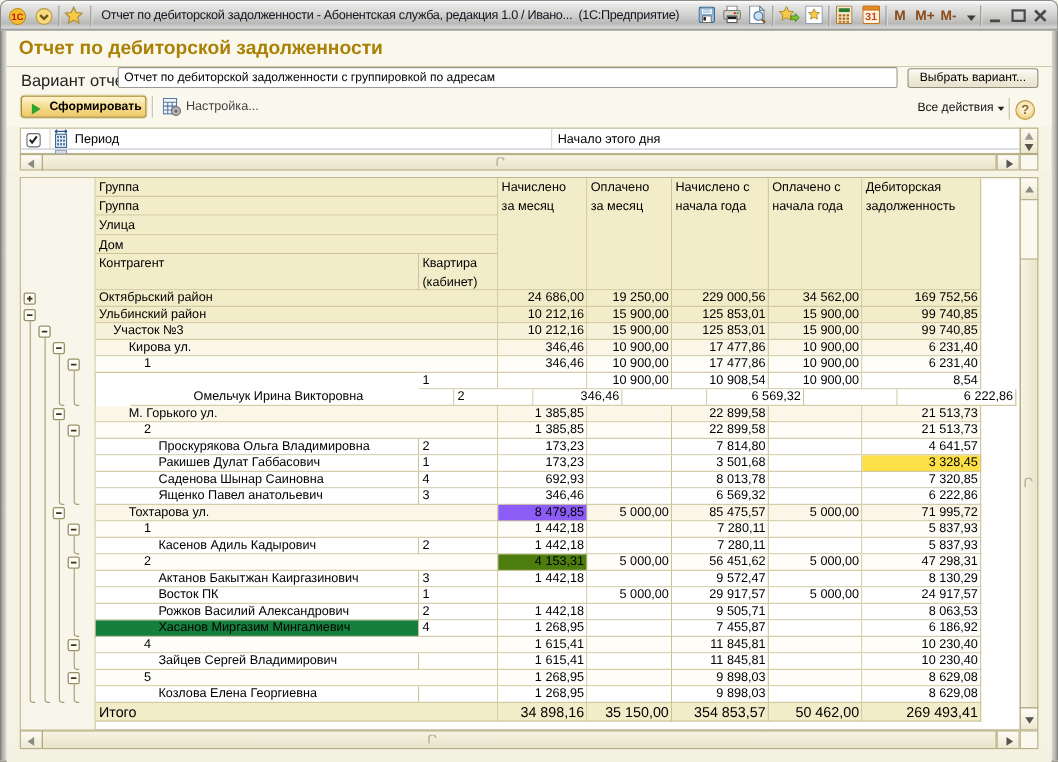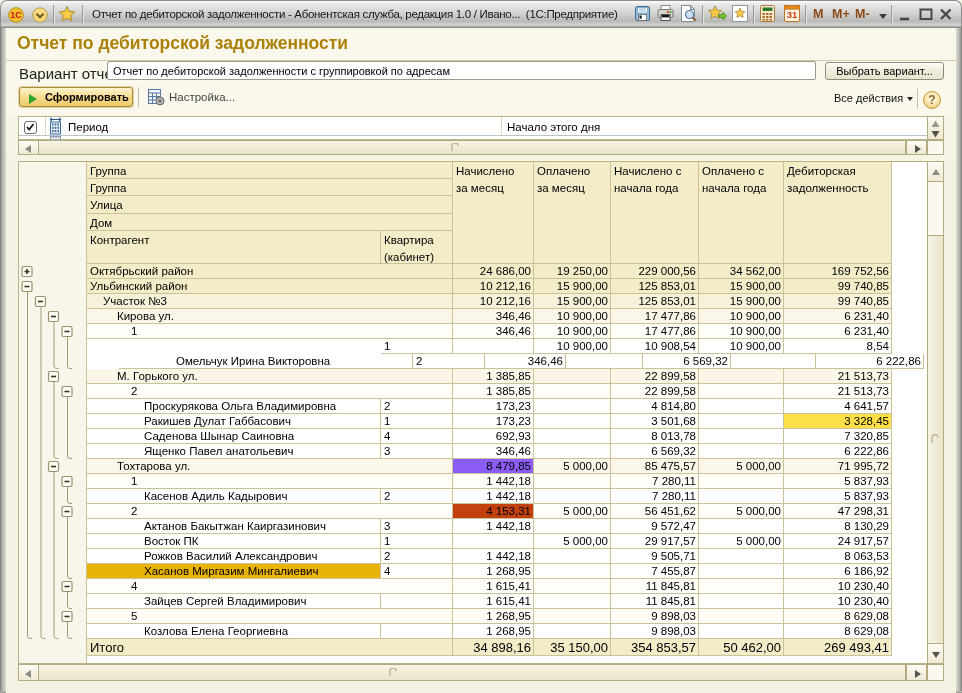--- a/index.html
+++ b/index.html
@@ -292,21 +292,21 @@
     <div class="cell num" style="left:534px;width:77px;background:#fefdf8;"></div>
     <div class="cell num" style="left:611px;width:88px;background:#fefdf8;">22 899,58</div>
     <div class="cell num" style="left:699px;width:85px;background:#fefdf8;"></div>
     <div class="cell num" style="left:784px;width:108px;background:#fefdf8;">21 513,73</div>
   </div>
 <div class="row" style="top:399px;height:15px;">
     <div class="cell" style="left:87px;width:294px;background:#ffffff;padding-left:57px">Проскурякова Ольга Владимировна</div>
     <div class="cell" style="left:381px;width:72px;background:#ffffff;padding-left:3px">2</div>
     <div class="cell num" style="left:453px;width:81px;background:#ffffff;">173,23</div>
     <div class="cell num" style="left:534px;width:77px;background:#ffffff;"></div>
-    <div class="cell num" style="left:611px;width:88px;background:#ffffff;">4 814,80</div>
+    <div class="cell num" style="left:611px;width:88px;background:#ffffff;">7 814,80</div>
     <div class="cell num" style="left:699px;width:85px;background:#ffffff;"></div>
     <div class="cell num" style="left:784px;width:108px;background:#ffffff;">4 641,57</div>
   </div>
 <div class="row" style="top:414px;height:15px;">
     <div class="cell" style="left:87px;width:294px;background:#ffffff;padding-left:57px">Ракишев Дулат Габбасович</div>
     <div class="cell" style="left:381px;width:72px;background:#ffffff;padding-left:3px">1</div>
     <div class="cell num" style="left:453px;width:81px;background:#ffffff;">173,23</div>
     <div class="cell num" style="left:534px;width:77px;background:#ffffff;"></div>
     <div class="cell num" style="left:611px;width:88px;background:#ffffff;">3 501,68</div>
     <div class="cell num" style="left:699px;width:85px;background:#ffffff;"></div>
@@ -350,21 +350,21 @@
     <div class="cell" style="left:87px;width:294px;background:#ffffff;padding-left:57px">Касенов Адиль Кадырович</div>
     <div class="cell" style="left:381px;width:72px;background:#ffffff;padding-left:3px">2</div>
     <div class="cell num" style="left:453px;width:81px;background:#ffffff;">1 442,18</div>
     <div class="cell num" style="left:534px;width:77px;background:#ffffff;"></div>
     <div class="cell num" style="left:611px;width:88px;background:#ffffff;">7 280,11</div>
     <div class="cell num" style="left:699px;width:85px;background:#ffffff;"></div>
     <div class="cell num" style="left:784px;width:108px;background:#ffffff;">5 837,93</div>
   </div>
 <div class="row" style="top:504px;height:15px;">
     <div class="cell" style="left:87px;width:366px;background:#fefdf8;padding-left:44px">2</div>
-    <div class="cell num" style="left:453px;width:81px;background:#c2410c;">4 153,31</div>
+    <div class="cell num" style="left:453px;width:81px;background:#4d7c0f;">4 153,31</div>
     <div class="cell num" style="left:534px;width:77px;background:#fefdf8;">5 000,00</div>
     <div class="cell num" style="left:611px;width:88px;background:#fefdf8;">56 451,62</div>
     <div class="cell num" style="left:699px;width:85px;background:#fefdf8;">5 000,00</div>
     <div class="cell num" style="left:784px;width:108px;background:#fefdf8;">47 298,31</div>
   </div>
 <div class="row" style="top:519px;height:15px;">
     <div class="cell" style="left:87px;width:294px;background:#ffffff;padding-left:57px">Актанов Бакытжан Каиргазинович</div>
     <div class="cell" style="left:381px;width:72px;background:#ffffff;padding-left:3px">3</div>
     <div class="cell num" style="left:453px;width:81px;background:#ffffff;">1 442,18</div>
     <div class="cell num" style="left:534px;width:77px;background:#ffffff;"></div>
@@ -384,21 +384,21 @@
 <div class="row" style="top:549px;height:15px;">
     <div class="cell" style="left:87px;width:294px;background:#ffffff;padding-left:57px">Рожков Василий Александрович</div>
     <div class="cell" style="left:381px;width:72px;background:#ffffff;padding-left:3px">2</div>
     <div class="cell num" style="left:453px;width:81px;background:#ffffff;">1 442,18</div>
     <div class="cell num" style="left:534px;width:77px;background:#ffffff;"></div>
     <div class="cell num" style="left:611px;width:88px;background:#ffffff;">9 505,71</div>
     <div class="cell num" style="left:699px;width:85px;background:#ffffff;"></div>
     <div class="cell num" style="left:784px;width:108px;background:#ffffff;">8 063,53</div>
   </div>
 <div class="row" style="top:564px;height:15px;">
-    <div class="cell" style="left:87px;width:294px;background:#eab308;padding-left:57px">Хасанов Миргазим Мингалиевич</div>
+    <div class="cell" style="left:87px;width:294px;background:#15803d;padding-left:57px">Хасанов Миргазим Мингалиевич</div>
     <div class="cell" style="left:381px;width:72px;background:#ffffff;padding-left:3px">4</div>
     <div class="cell num" style="left:453px;width:81px;background:#ffffff;">1 268,95</div>
     <div class="cell num" style="left:534px;width:77px;background:#ffffff;"></div>
     <div class="cell num" style="left:611px;width:88px;background:#ffffff;">7 455,87</div>
     <div class="cell num" style="left:699px;width:85px;background:#ffffff;"></div>
     <div class="cell num" style="left:784px;width:108px;background:#ffffff;">6 186,92</div>
   </div>
 <div class="row" style="top:579px;height:15px;">
     <div class="cell" style="left:87px;width:366px;background:#fefdf8;padding-left:44px">4</div>
     <div class="cell num" style="left:453px;width:81px;background:#fefdf8;">1 615,41</div>

